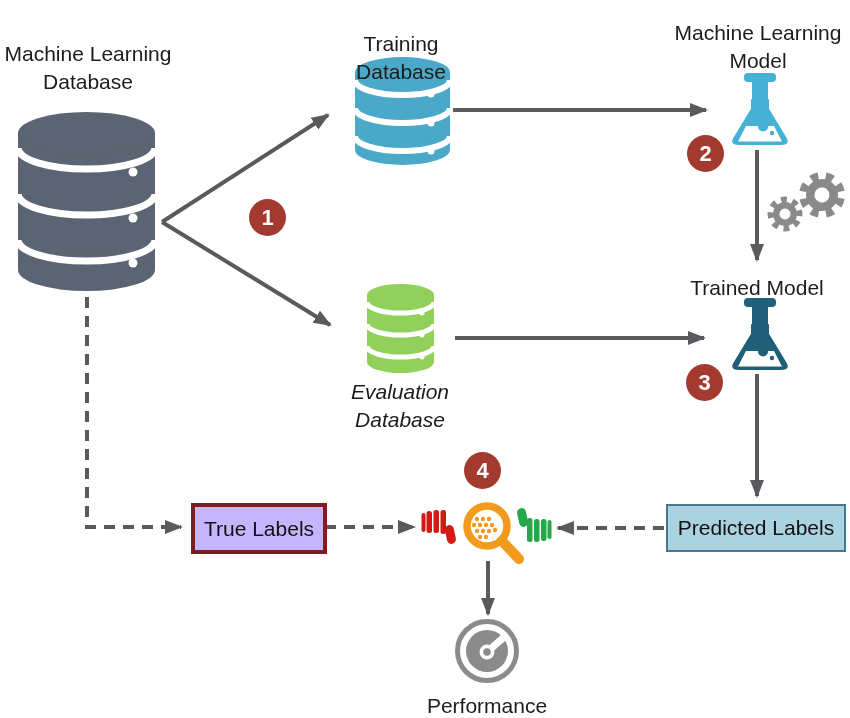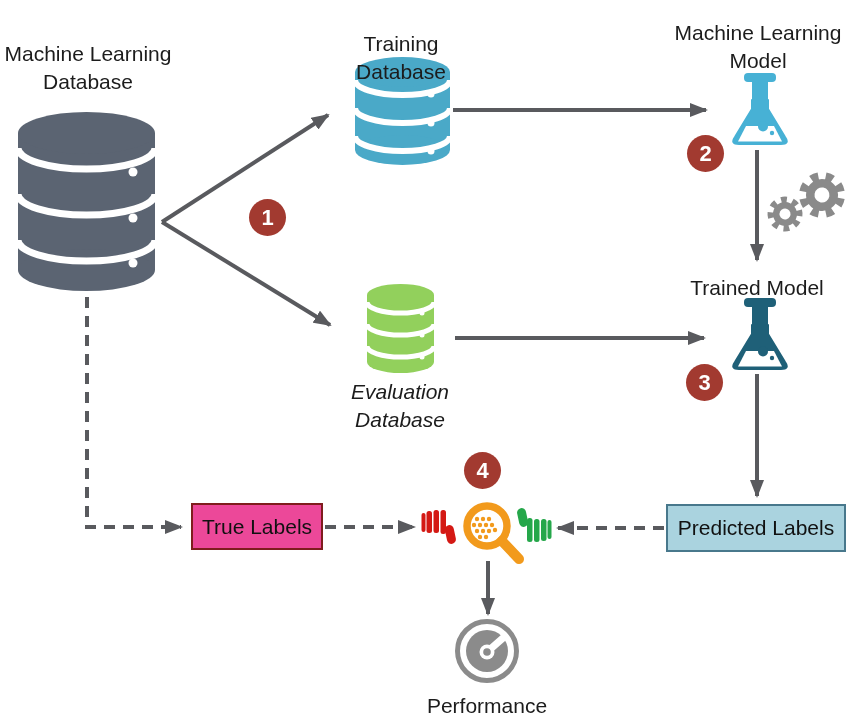--- a/index.html
+++ b/index.html
@@ -6,21 +6,21 @@
   .stage{position:relative;width:850px;height:718px;background:#fff;
          font-family:"Liberation Sans",sans-serif;overflow:hidden;}
   svg.canvas{position:absolute;left:0;top:0;}
   .lbl{position:absolute;transform:translateX(-50%);text-align:center;
        font-size:21px;line-height:28px;color:#1c1c1c;white-space:pre-line;}
   .step{position:absolute;width:37px;height:37px;border-radius:50%;
         background:#a23a30;color:#fff;font-size:22px;font-weight:bold;
         display:flex;align-items:center;justify-content:center;}
   .box{position:absolute;display:flex;align-items:center;justify-content:center;
        font-size:21px;color:#111;}
-  .box.green{background:#ec4899;border:2px solid #7f1d1d;}
+  .box.green{background:#c4b5fd;border:4px solid #7f1d1d;}
   .box.blue{background:#aad3df;border:2px solid #48788c;}
   .arrow{stroke:#595a5e;stroke-width:4;fill:none;}
   .dashed{stroke-dasharray:11 8;}
 </style>
 </head>
 <body>
 
 <div class="stage">
 
   <svg class="canvas" width="850" height="718" viewBox="0 0 850 718">

